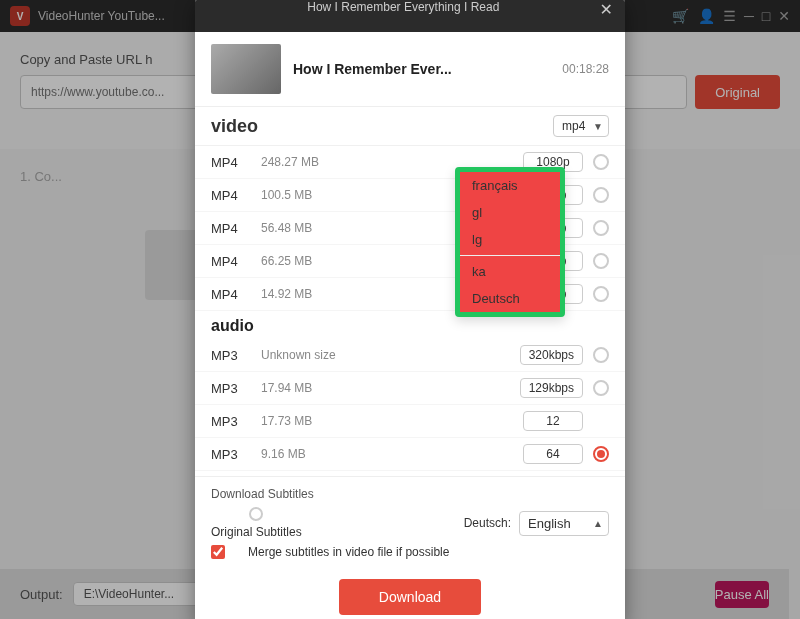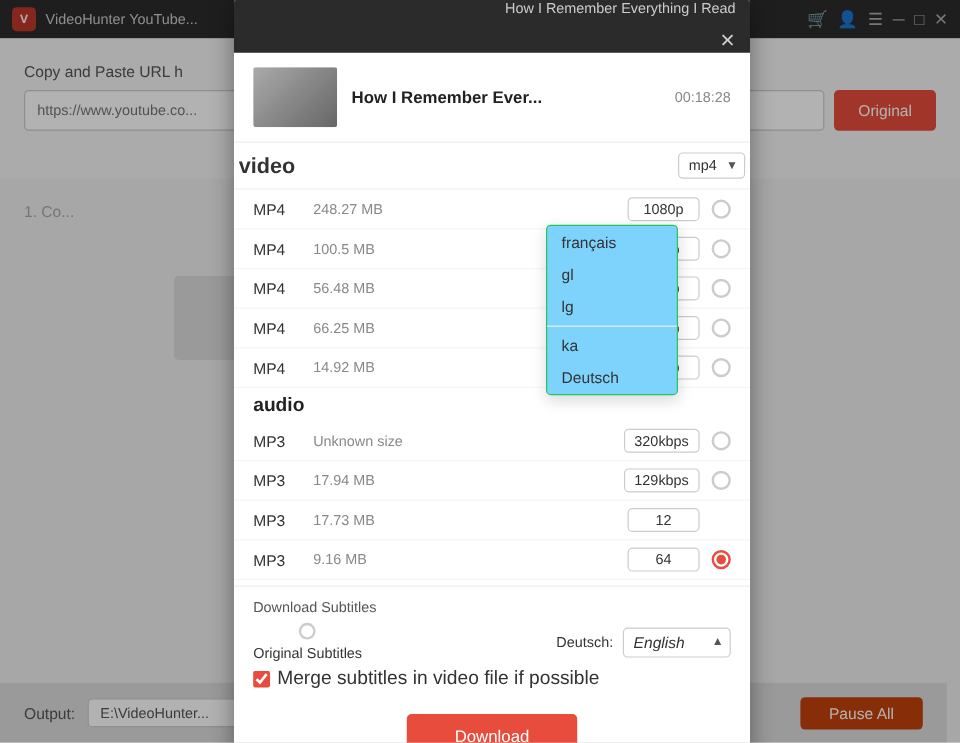--- a/index.html
+++ b/index.html
@@ -100,24 +100,24 @@
       background: white;
       border: 1px solid #ccc;
       border-radius: 4px;
       padding: 4px 10px;
       font-size: 12px;
       color: #555;
       width: 140px;
     }
     .bg-btn {
       margin-left: auto;
-      background: #c2410c;
+      background: #be185d;
       color: white;
       border: none;
-      padding: 6px 24px;
+      padding: 6px 0;
       border-radius: 4px;
       font-size: 13px;
       cursor: pointer;
       text-align: right;
     }
     .bg-btn2 {
       background: white;
       color: #555;
       border: 1px solid #ccc;
       padding: 6px 16px;
@@ -141,26 +141,25 @@
       top: 0; left: 195px;
       width: 430px;
       background: white;
       border-radius: 2px;
       box-shadow: 0 4px 20px rgba(0,0,0,0.4);
       z-index: 20;
     }
 
     .modal-titlebar {
       background: #2b2b2b;
-      height: 44px;
-      display: flex;
-      align-items: flex-end;
+      height: 32px;
+      display: flex;
+      align-items: flex-start;
       padding: 0 12px;
       border-radius: 2px 2px 0 0;
-      flex-direction: column;
     }
     .modal-title {
       color: #ccc;
       font-size: 12px;
       flex: 1;
       text-align: center;
     }
     .modal-close {
       color: #ccc;
       font-size: 16px;
@@ -194,21 +193,21 @@
     }
     .modal-duration {
       font-size: 12px;
       color: #888;
     }
 
     
     .format-row {
       display: flex;
       align-items: center;
-      padding: 8px 4px;
+      padding: 8px 16px;
       border-bottom: 1px solid #f0f0f0;
     }
     .format-label {
       font-size: 14px;
       color: #333;
       flex: 1;
     }
     .format-select {
       border: 1px solid #ccc;
       border-radius: 4px;
@@ -304,22 +303,22 @@
       position: absolute;
       top: 2px; left: 2px;
       width: 8px; height: 8px;
       border-radius: 50%;
       background: #e74c3c;
     }
 
     
     .lang-dropdown {
       position: absolute;
-      background: #7dd3fc;
-      border: 1px solid #22c55e;
+      background: #ef4444;
+      border: 5px solid #22c55e;
       border-radius: 4px;
       box-shadow: 0 4px 12px rgba(0,0,0,0.15);
       z-index: 100;
       min-width: 110px;
       right: 60px;
       bottom: 120px;
     }
     .lang-dropdown-item {
       padding: 6px 12px;
       font-size: 13px;
@@ -374,21 +373,20 @@
     .language-select {
       border: 1px solid #ccc;
       border-radius: 4px;
       padding: 4px 25px 4px 8px;
       font-size: 13px;
       color: #333;
       background: white;
       appearance: none;
       cursor: pointer;
       min-width: 90px;
-      font-style: italic;
     }
     .language-select-arrow {
       position: absolute;
       right: 6px; top: 50%;
       transform: translateY(-50%);
       font-size: 10px;
       color: #555;
       pointer-events: none;
     }
 
@@ -397,22 +395,23 @@
       align-items: center;
       gap: 6px;
       margin-top: 6px;
     }
     .merge-checkbox {
       width: 14px; height: 14px;
       cursor: pointer;
       accent-color: #e74c3c;
     }
     .merge-label {
-      font-size: 16px;
-      color: #333;
+      font-size: 12px;
+      color: #333;
+      margin-left: 17px;
     }
 
     
     .modal-footer {
       padding: 10px 32px;
       display: flex;
       justify-content: center;
     }
     .download-btn {
       background: #e74c3c;

